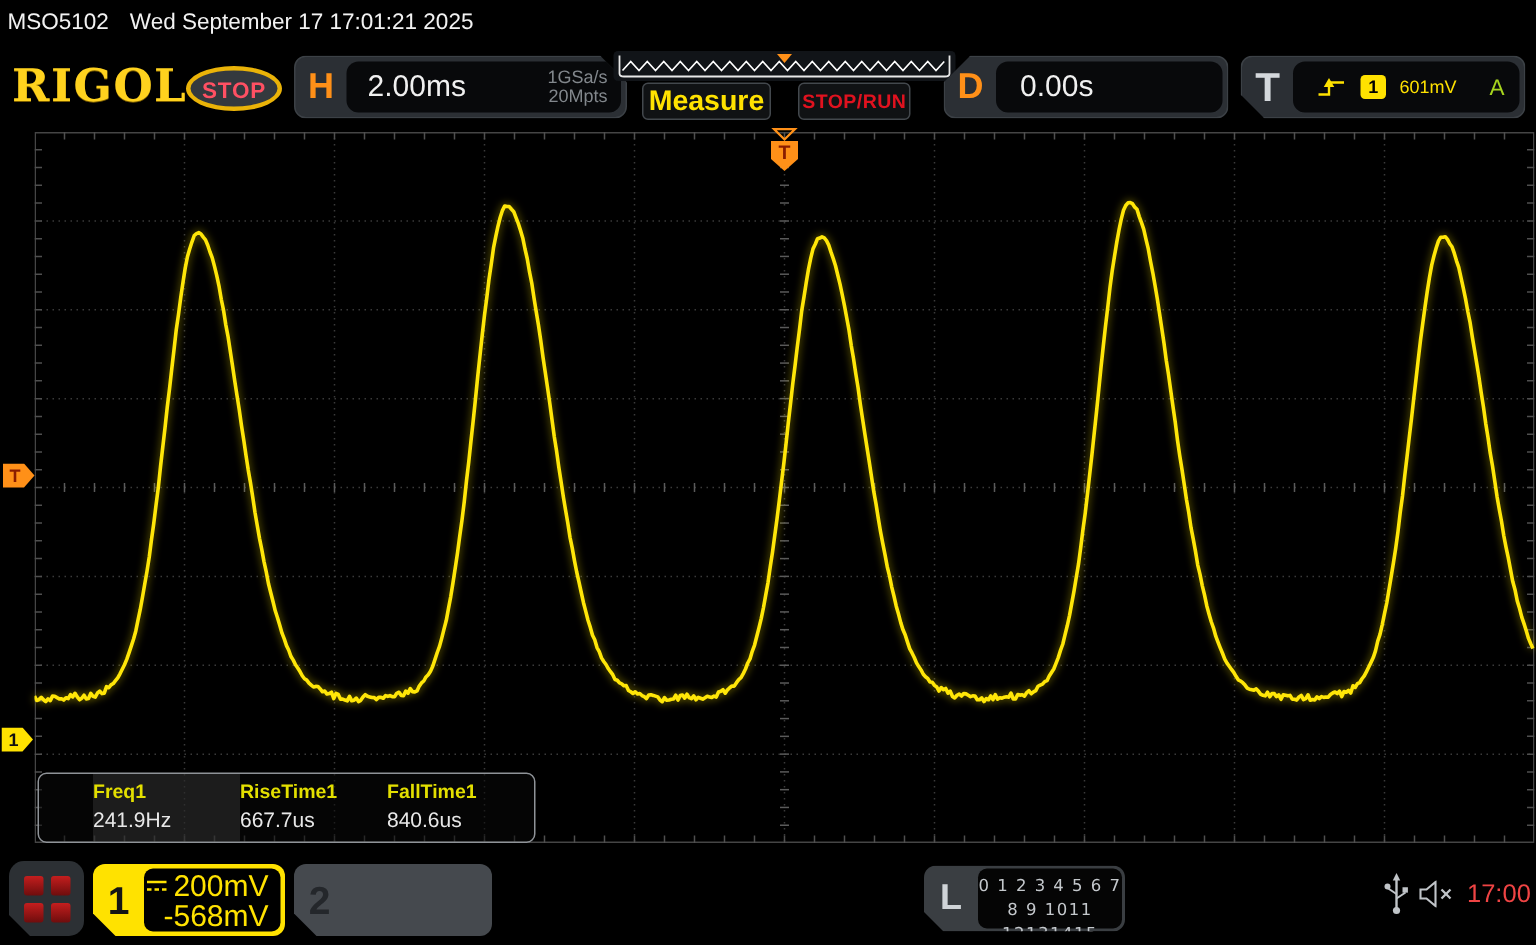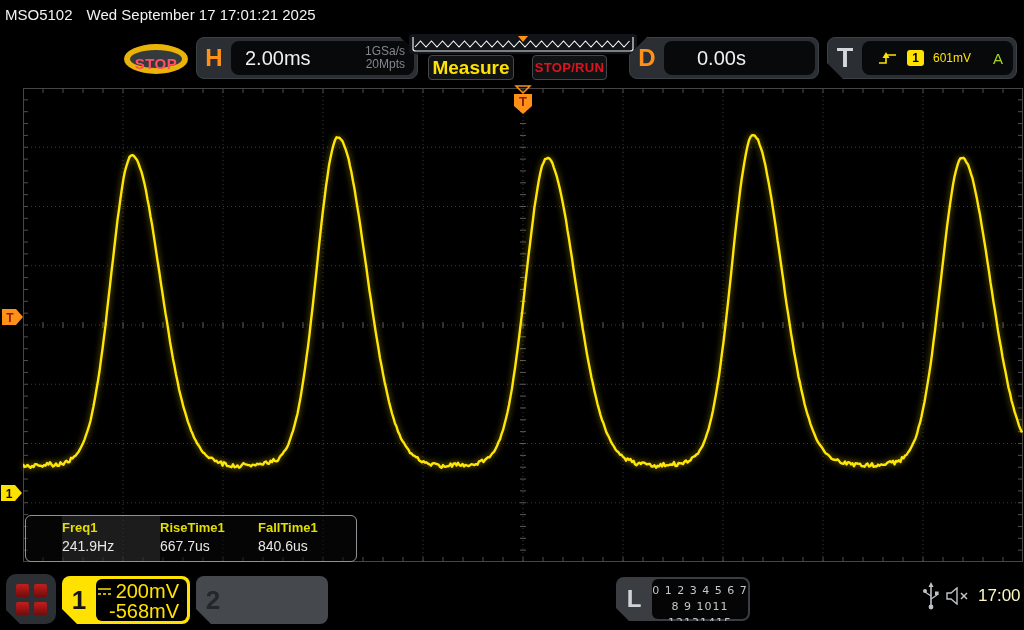--- a/index.html
+++ b/index.html
@@ -11,40 +11,40 @@
   }
   
   .topbar { position:absolute; left:0; top:0; width:100%; height:30px;
     color:#f2f2f2; font-size:15px; line-height:30px; padding-left:5px; }
   .topbar span { margin-right:14px; }
   
   .logo { position:absolute; left:8px; top:40px; font-family:"DejaVu Serif", serif;
     font-weight:bold; font-size:30px; color:#ffd21e; letter-spacing:1px;
     text-shadow:0 1px 0 #7a5c00; }
   .stop-oval { position:absolute; left:124px; top:44px; width:64px; height:30px;
-    background:#34393e; border:6px solid #eab308; border-radius:50%;
+    background:#34393e; border:3px solid #eab308; border-radius:50%;
     color:#ff5063; font-weight:bold; font-size:15px; text-align:center;
     line-height:28px; letter-spacing:0.5px; }
   .panel { position:absolute; top:37px; height:42px; background:#2b2f34;
     border:1px solid #3c4146; border-radius:8px; display:flex; align-items:center; }
   .panel.h { left:196px; width:222px;
     clip-path:polygon(0 0, calc(100% - 18px) 0, 100% 18px, 100% 100%, 0 100%); }
   .panel.d { left:629px; width:190px;
     clip-path:polygon(18px 0, 100% 0, 100% 100%, 0 100%, 0 18px); }
   .panel.t { left:827px; width:190px;
     clip-path:polygon(0 0, 100% 0, 100% 100%, 16px 100%, 0 calc(100% - 16px)); }
   .panel-letter { width:34px; text-align:center; font-weight:bold; }
   .panel-letter.orange { color:#ff9018; font-size:24px; }
   .panel-letter.gray { color:#d4d8dc; font-size:27px; }
   .panel-inset { flex:1; align-self:stretch; margin:3px 3px 3px 0; background:#08090b;
     border-radius:8px; display:flex; align-items:center; }
   .tb-value { color:#f0f0f0; font-size:20px; margin-left:14px; }
   .tb-right { margin-left:auto; margin-right:9px; text-align:right;
     color:#82878c; font-size:12px; line-height:13px; }
-  .d-value { color:#f0f0f0; font-size:20px; margin-left:33px; }
+  .d-value { color:#f0f0f0; font-size:20px; margin-left:16px; }
   .trig-badge { background:#ffe200; color:#000; font-weight:bold; font-size:12px;
     width:17px; height:16px; border-radius:3px; text-align:center; line-height:16px; }
   .trig-level { color:#ffe200; font-size:12px; }
   .trig-mode { color:#a6d41e; font-size:15px; margin-left:auto; margin-right:10px; }
   .hbtn { position:absolute; top:55px; height:25px; background:#101214;
     border:1px solid #43484d; border-radius:4px; font-weight:bold;
     text-align:center; cursor:pointer; }
   .hbtn.measure { left:428px; width:86px; color:#ffe200; font-size:19px; line-height:23px; }
   .hbtn.stoprun { left:532px; width:75px; color:#e0121f; font-size:13px; line-height:23px;
     letter-spacing:0.3px; }
@@ -88,33 +88,34 @@
   .dc-icon { display:inline-block; vertical-align:2px; margin-right:4px; }
   .l-block { position:absolute; left:616px; top:577px; width:134px; height:44px;
     background:#3a3e42; border-radius:8px;
     clip-path:polygon(0 0,100% 0,100% 100%,13px 100%,0 calc(100% - 13px)); cursor:pointer; }
   .l-tab { position:absolute; left:0; top:0; width:36px; height:100%;
     color:#d0d4d8; font-size:24px; font-weight:bold; text-align:center; line-height:44px; }
   .l-inset { position:absolute; left:36px; top:2px; right:2px; bottom:2px;
     background:#050505; border-radius:6px; color:#c4c8cc; font-size:11px;
     text-align:center; padding-top:4px; letter-spacing:1px; line-height:16px;
     font-family:"DejaVu Sans", sans-serif; }
-  .clock { position:absolute; left:978px; top:586px; color:#fef9c3; font-size:17px; }
+  .clock { position:absolute; left:978px; top:586px; color:#ef4444; font-size:17px; }
   .usb { position:absolute; left:922px; top:582px; }
   .mute { position:absolute; left:946px; top:587px; }
 </style>
 </head>
 <body>
 
 <div class="screen">
 
   <div class="topbar">
     <span>MSO5102</span><span>Wed September 17 17:01:21 2025</span>
   </div>
 
+  <div class="logo">RIGOL</div>
   <div class="stop-oval">STOP</div>
 
   <div class="panel h">
     <div class="panel-letter orange">H</div>
     <div class="panel-inset">
       <span class="tb-value">2.00ms</span>
       <span class="tb-right">
         <span>1GSa/s</span><br>
         <span>20Mpts</span>
       </span>

